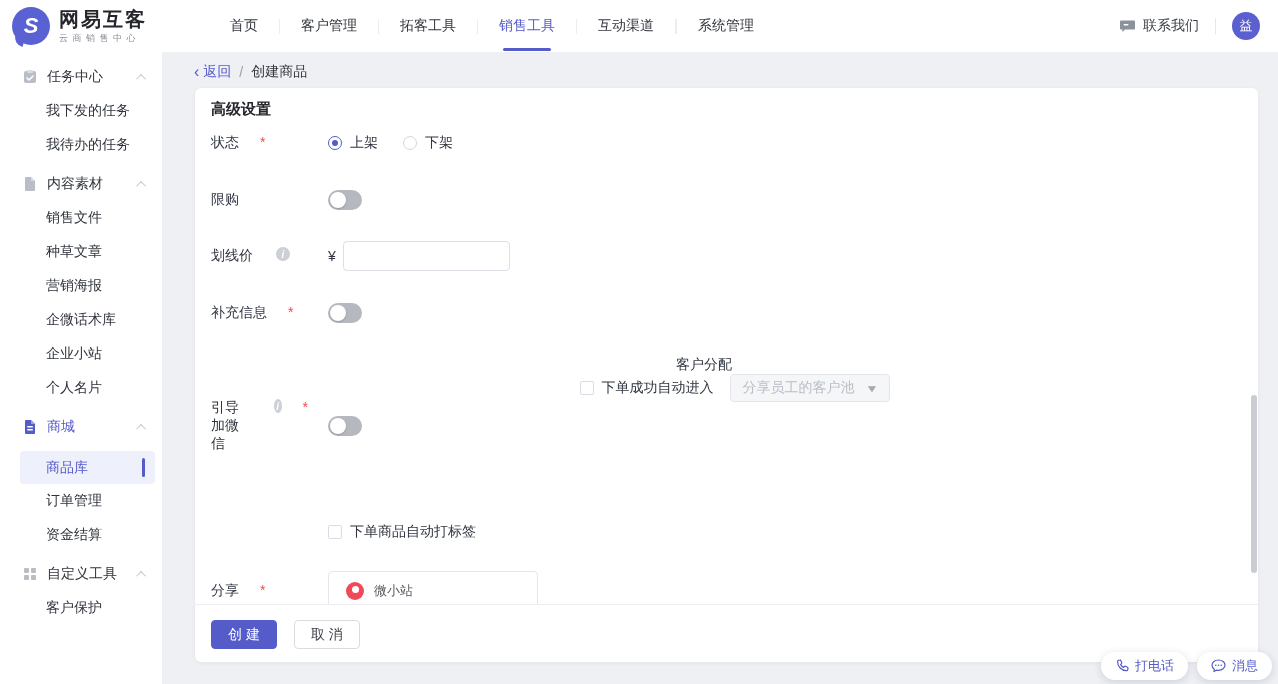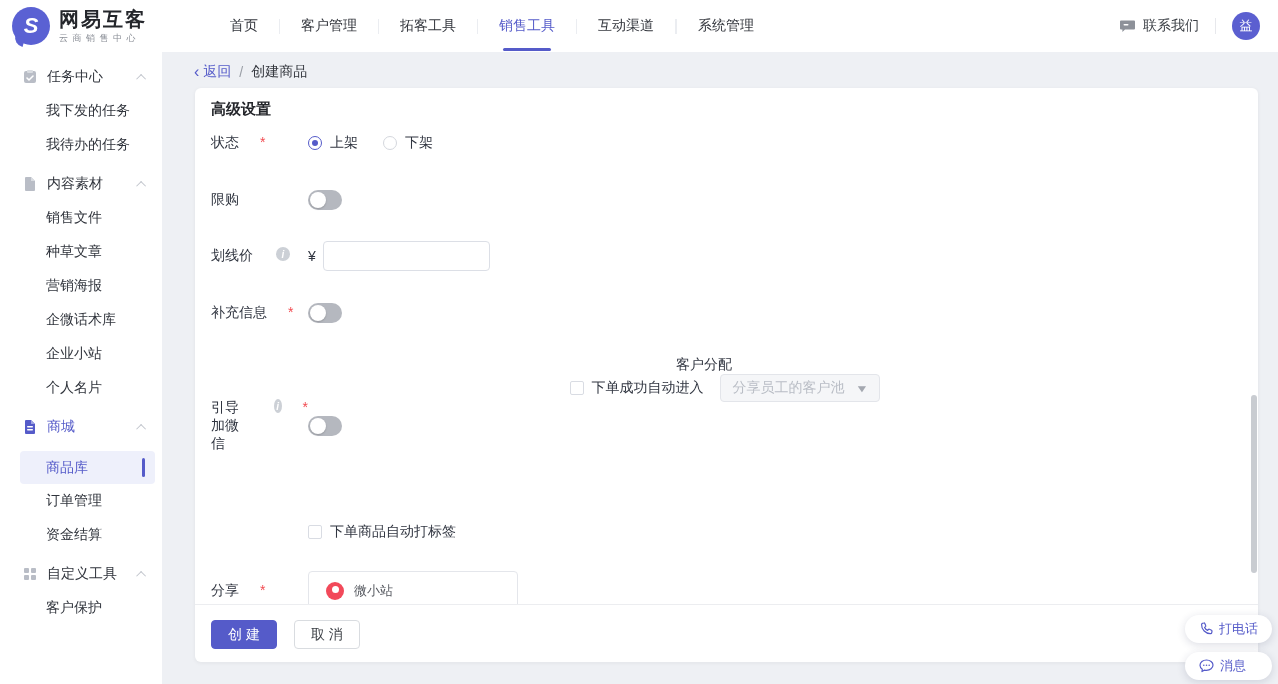--- a/index.html
+++ b/index.html
@@ -105,21 +105,21 @@
   .r-tag2   { top:434px; height:20px; }
   .r-share  { top:483px; height:40px; align-items:flex-start; }
 
   .flabel { width:97px; flex:none; display:flex; align-items:flex-start; gap:20px; color:#303540; }
   .req { color:#f2494f; margin-left:1px; }
   .info-icon {
     width:14px; height:14px; border-radius:50%; background:#ccd0d6; color:#fff;
     font-size:10px; font-weight:bold; font-style:italic;
     display:inline-flex; align-items:center; justify-content:center; margin-left:3px;
   }
-  .ctrl { display:flex; align-items:center; }
+  .ctrl { display:flex; align-items:center;margin-left:20px; }
 
   .radio {
     width:14px; height:14px; border-radius:50%; border:1px solid #d4d7dd;
     background:#fff; position:relative; cursor:pointer; flex:none;
   }
   .radio.checked { border-color:#555bc9; }
   .radio.checked::after {
     content:''; position:absolute; left:3px; top:3px; width:6px; height:6px;
     border-radius:50%; background:#555bc9;
   }
@@ -174,21 +174,21 @@
 
   .card-footer { display:flex; align-items:center; padding:15px 0 0 16px; gap:17px; }
   .btn {
     height:29px; padding:0 16px; border-radius:4px; font-size:14px;
     font-family:inherit; cursor:pointer; display:flex; align-items:center;
   }
   .btn-primary { background:#555bc9; border:1px solid #555bc9; color:#fff; }
   .btn-default { background:#fff; border:1px solid #d9dce0; color:#383c42; }
 
   
-  .floating { position:absolute; right:6px; bottom:4px; display:flex; gap:9px; z-index:30;flex-direction:column; }
+  .floating { position:absolute; right:6px; bottom:4px; display:flex; gap:9px; z-index:30; }
   .pill {
     height:28px; background:#fff; border-radius:14px; padding:0 14px;
     display:flex; align-items:center; gap:6px; color:#555bc9; font-size:13px;
     box-shadow:0 2px 8px rgba(40,45,90,.16); cursor:pointer;
   }
 </style>
 </head>
 <body>
 
 <div class="header">

